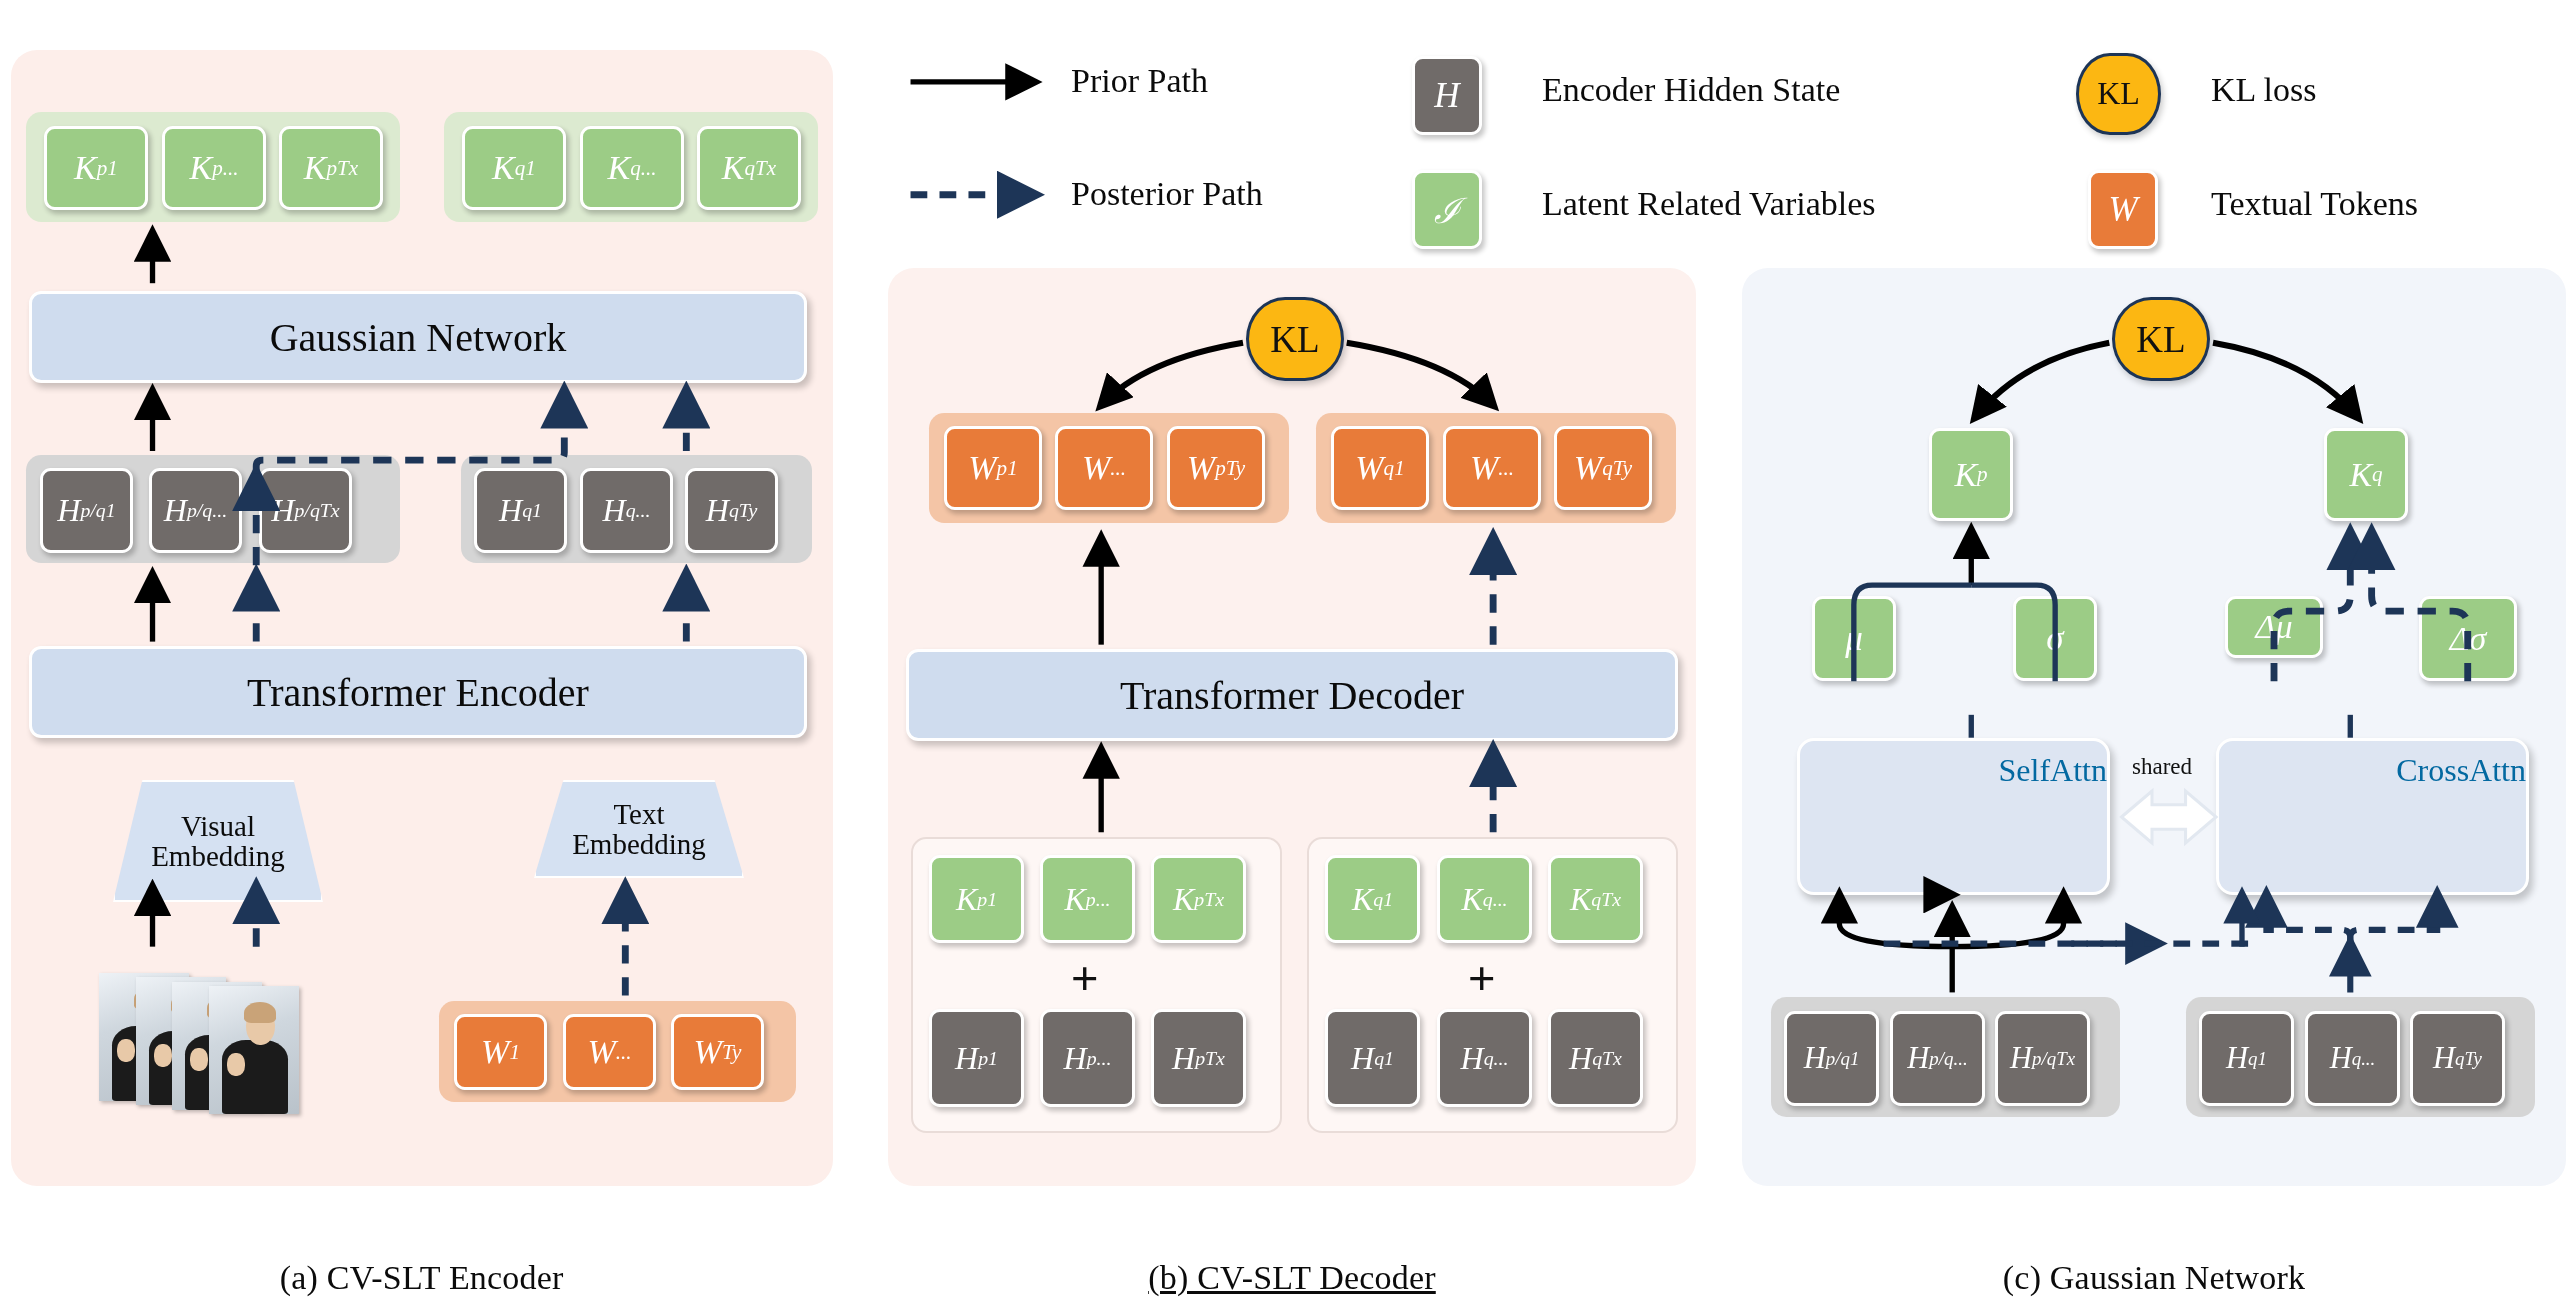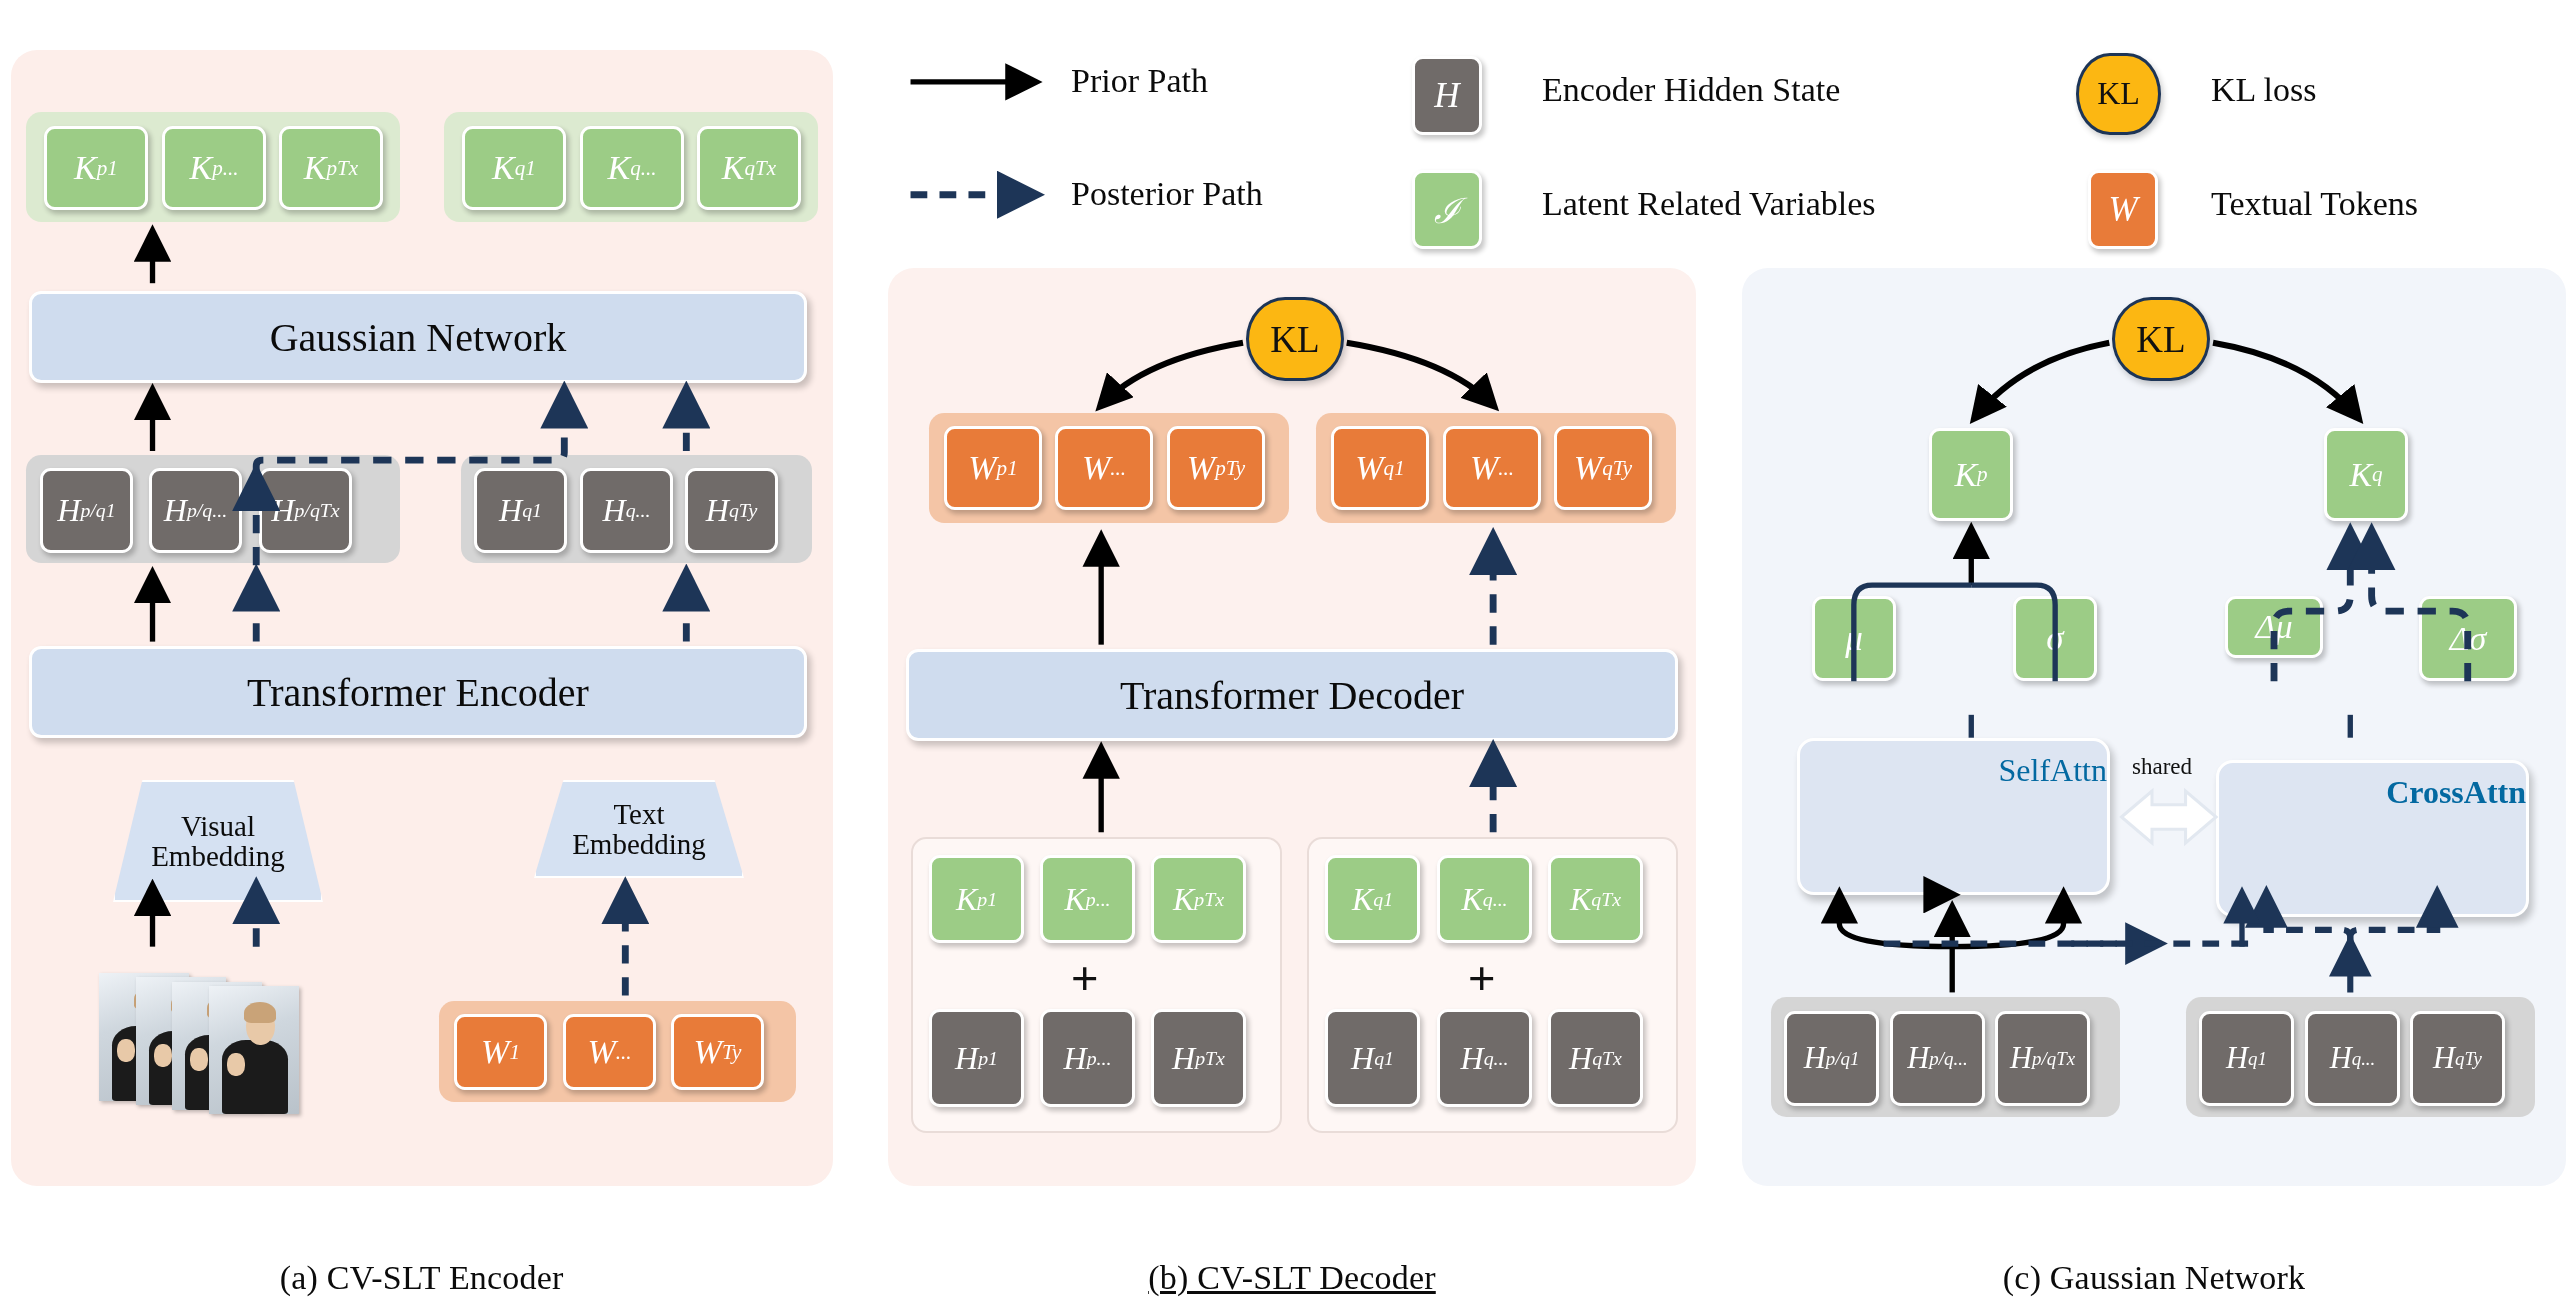--- a/index.html
+++ b/index.html
@@ -215,21 +215,21 @@
   <div class="tok green" style="left:1812px;top:557px;width:84px;height:85px;font-size:35px;">μ</div>
   <div class="tok green" style="left:2013px;top:557px;width:84px;height:85px;font-size:35px;">σ</div>
   <div class="tok green" style="left:2225px;top:557px;width:98px;height:62px;font-size:34px;">Δμ</div>
   <div class="tok green" style="left:2419px;top:557px;width:98px;height:85px;font-size:34px;">Δσ</div>
 
   <div class="attn" style="left:1797px;top:699px;width:313px;height:157px;">
     <div class="ttl">SelfAttn</div>
 
   </div>
 
-  <div class="attn" style="left:2216px;top:721px;width:313px;height:157px;font-weight:bold;">
+  <div class="attn" style="left:2216px;top:699px;width:313px;height:157px;">
     <div class="ttl">CrossAttn</div>
 
   </div>
 
   <div class="shared" style="left:2132px;top:715px;">shared</div>
 
   <div class="grp greybg" style="left:1771px;top:958px;width:349px;height:120px;"></div>
   <div class="tok grey" style="left:1784px;top:972px;width:95px;height:95px;font-size:30.5px;">H<sup>p/q</sup><sub>1</sub></div>
   <div class="tok grey" style="left:1890px;top:972px;width:95px;height:95px;font-size:30.5px;">H<sup>p/q</sup><sub>...</sub></div>
   <div class="tok grey" style="left:1995px;top:972px;width:95px;height:95px;font-size:30.5px;">H<sup>p/q</sup><sub>Tx</sub></div>

